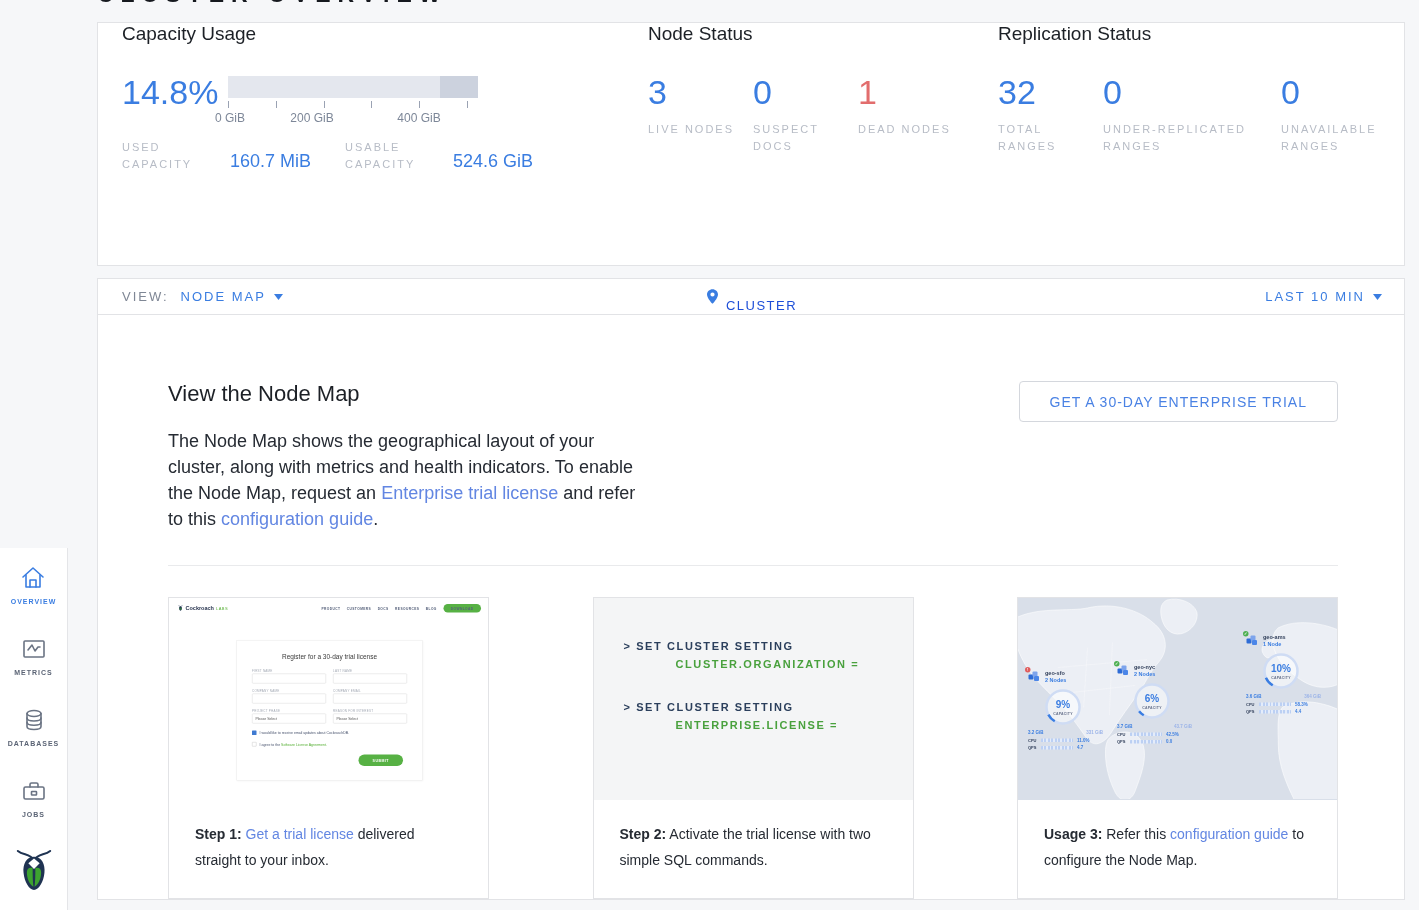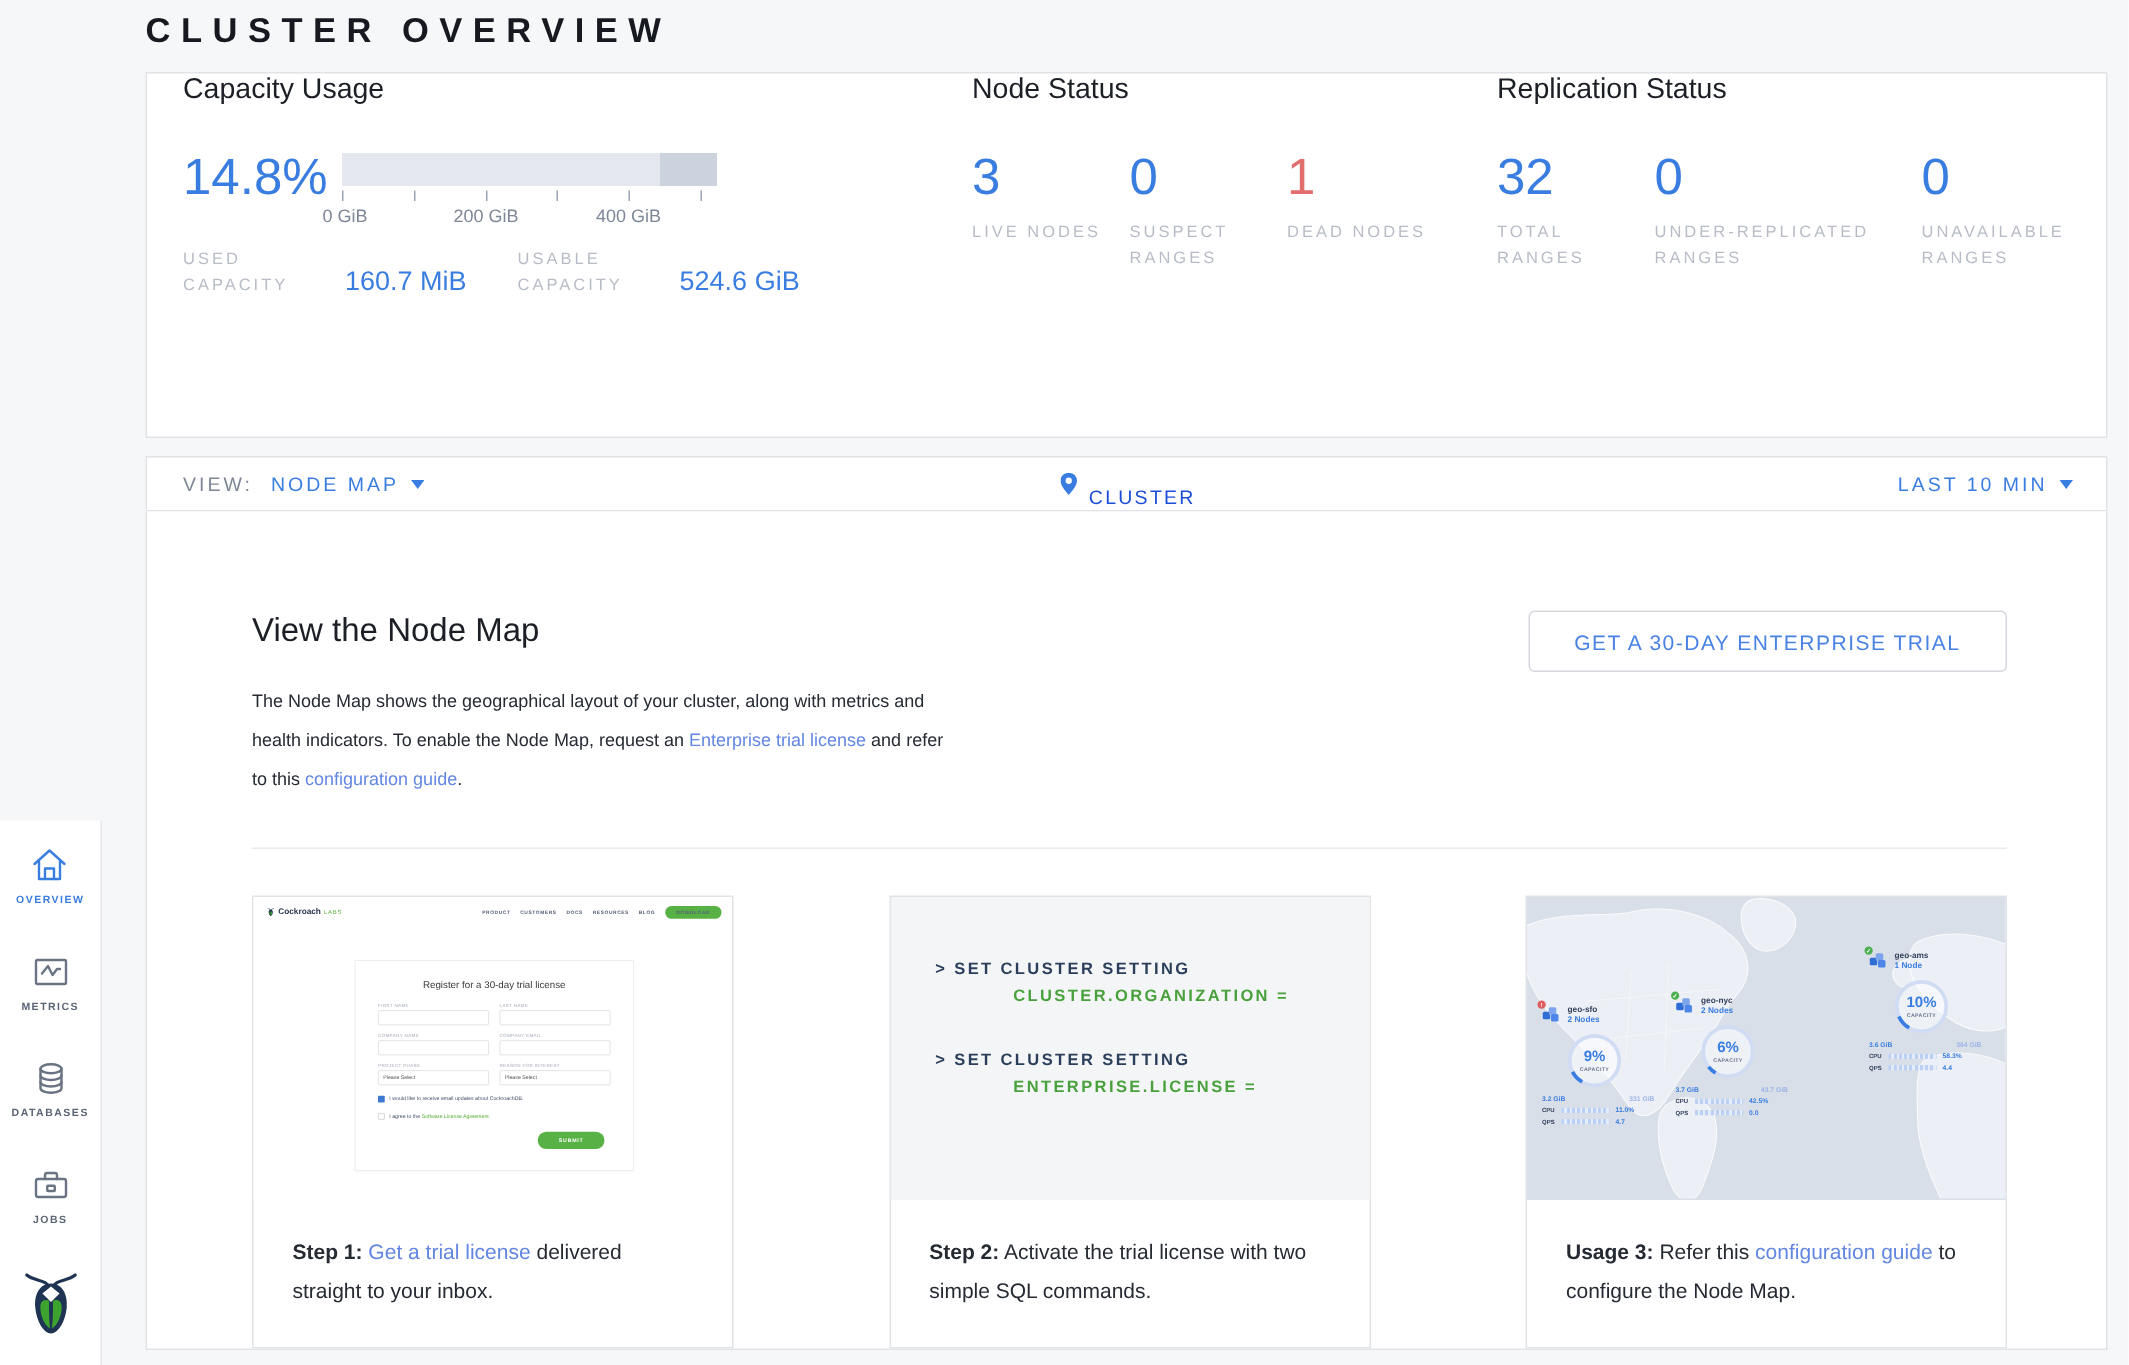--- a/index.html
+++ b/index.html
@@ -57,21 +57,21 @@
   .vb-viewlabel { color:#7f8795; }
   .vb-viewvalue { color:#3a7de1; margin-left:12px; cursor:pointer; display:flex; align-items:center; }
   .vb-caret { margin-left:8px; }
   .vb-cluster { color:#1d4ed8; letter-spacing:1.5px; margin-left:8px;margin-top:17px; }
   .vb-time { color:#3a7de1; cursor:pointer; display:flex; align-items:center; }
 
   
   .content-panel { background:#fff; border:1px solid #e2e3e6; border-top:none; flex:1; margin-bottom:10px; padding:66px 66px 0 70px; }
   .intro-row { display:flex; justify-content:space-between; align-items:flex-start; }
   .intro h2 { font-size:22px; font-weight:500; color:#1c2026; margin-bottom:21px; }
-  .intro p { width:472px; font-size:12px; line-height:26px; color:#262b33; }
+  .intro p { width:472px; font-size:18px; line-height:26px; color:#262b33; }
   .link { color:#6286e2; text-decoration:none; cursor:pointer; }
   .trial-btn { height:41px; padding:0 30px; font-size:14px; letter-spacing:1px; color:#4a82e4; background:#fff; border:1px solid #d4d7dd; border-radius:4px; cursor:pointer; font-family:"Liberation Sans",sans-serif; }
   .divider-h { border:none; border-top:1px solid #e9eaec; margin-top:33px; }
 
   
   .cards { display:flex; justify-content:space-between; margin-top:31px; }
   .card { width:321px; background:#fff; border:1px solid #e2e3e6; }
   .media { height:202px; overflow:hidden; position:relative; }
   .caption { padding:21px 26px 25px; font-size:14px; line-height:26px; color:#262b33; }
   .caption b { font-weight:bold; }
@@ -199,21 +199,21 @@
             <div class="gauge-ticks">
               <i style="left:0"></i>
                 <i style="left:48px"></i>
                 <i style="left:96px"></i>
                 <i style="left:143px"></i>
                 <i style="left:191px"></i>
                 <i style="left:239px"></i>
             </div>
             <div class="gauge-labels">
               <span style="left:2px">0 GiB</span>
-              <span style="left:96px">200 GiB</span>
+              <span style="left:84px">200 GiB</span>
               <span style="left:191px">400 GiB</span>
             </div>
           </div>
         </div>
         <div class="cap-meta">
           <div class="meta">
             <span class="meta-label">USED CAPACITY</span>
             <span class="meta-value">160.7 MiB</span>
           </div>
           <div class="meta">
@@ -225,21 +225,21 @@
 
       <div class="stat-sec sec-nodes">
         <h2>Node Status</h2>
         <div class="stat-cols">
           <div class="stat-col col-105">
             <div class="stat-num">3</div>
             <div class="stat-label">LIVE NODES</div>
           </div>
           <div class="stat-col col-105">
             <div class="stat-num">0</div>
-            <div class="stat-label">SUSPECT RANGES</div>
+            <div class="stat-label">SUSPECT DOCS</div>
           </div>
           <div class="stat-col">
             <div class="stat-num red">1</div>
             <div class="stat-label">DEAD NODES</div>
           </div>
         </div>
       </div>
 
       <div class="stat-sec sec-repl">
         <h2>Replication Status</h2>

